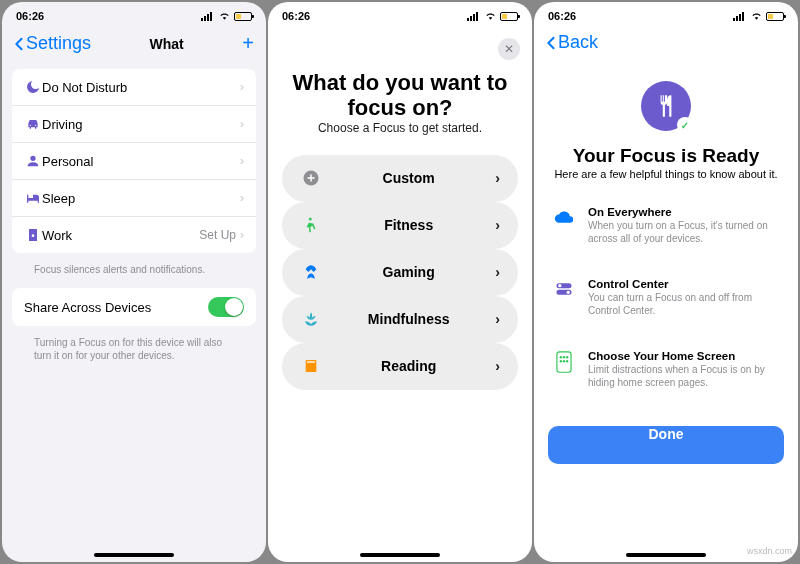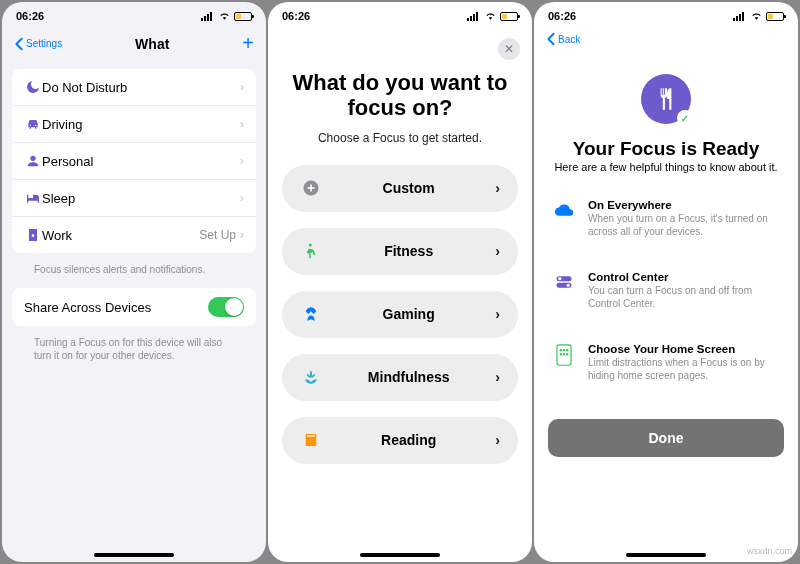--- a/index.html
+++ b/index.html
@@ -10,62 +10,62 @@
 .p1 .status, .p2 .status, .p3 .status { background:transparent; }
 .status-icons { display:flex; align-items:center; gap:3px; }
 .sig { width:14px; height:9px; position:relative; }
 .sig::before { content:""; position:absolute; left:0; bottom:0; width:2px; height:3px; background:#000; box-shadow:3px 0 0 0 #000, 3px -2px 0 0 #000, 6px 0 0 0 #000, 6px -2px 0 0 #000, 6px -4px 0 0 #000, 9px 0 0 0 #000, 9px -2px 0 0 #000, 9px -4px 0 0 #000, 9px -6px 0 0 #000; }
 .bat { width:18px; height:9px; border:1px solid #000; border-radius:2px; position:relative; }
 .bat::after { content:""; position:absolute; right:-3px; top:2px; width:2px; height:3px; background:#000; border-radius:0 1px 1px 0; }
 .bat-fill { position:absolute; left:1px; top:1px; bottom:1px; width:30%; background:#f7c948; }
 
 
 .nav1 { display:flex; align-items:center; justify-content:space-between; padding:6px 12px 8px; }
-.back { color:#007aff; font-size:10px; display:flex; align-items:center; gap:2px; }
+.back { color:#007aff; font-size:18px; display:flex; align-items:center; gap:2px; }
 .nav1 .title { font-size:14px; font-weight:600; }
 .plus { color:#007aff; font-size:20px; font-weight:300; }
 .list { margin:6px 10px; background:#fff; border-radius:8px; overflow:hidden; }
 .row { display:flex; align-items:center; padding:9px 12px; border-bottom:1px solid #e5e5ea; font-size:13px; }
 .row:last-child { border-bottom:none; }
 .row .icon { width:18px; height:18px; display:flex; align-items:center; justify-content:center; color:#6b5bcd; }
 .row .spacer { flex:1; }
 .row .trailing { color:#8e8e93; font-size:12px; }
 .chev { color:#c7c7cc; font-size:12px; margin-left:4px; }
 .caption { font-size:10px; color:#8e8e93; padding:4px 32px 6px; line-height:1.3; }
 .toggle-row { margin:6px 10px; background:#fff; border-radius:8px; display:flex; align-items:center; padding:9px 12px; font-size:13px; }
 .switch { width:36px; height:20px; background:#34c759; border-radius:10px; position:relative; }
 .switch::after { content:""; position:absolute; right:1px; top:1px; width:18px; height:18px; background:#fff; border-radius:50%; box-shadow:0 1px 2px rgba(0,0,0,.3); }
 .home-ind { position:absolute; bottom:5px; left:50%; transform:translateX(-50%); width:80px; height:4px; background:#000; border-radius:2px; }
 
 
 .close-x { position:absolute; top:36px; right:12px; width:22px; height:22px; background:#e5e5ea; border-radius:50%; display:flex; align-items:center; justify-content:center; color:#7c7c80; font-size:12px; }
 .h2 { text-align:center; padding:44px 20px 6px; }
 .h2-title { font-size:22px; font-weight:700; line-height:1.15; }
-.h2-sub { font-size:12px; color:#1c1c1e; margin-top:10px; }
-.opts { padding:14px 14px 0; display:flex; flex-direction:column; gap:16px; }
+.h2-sub { font-size:12px; color:#1c1c1e; }
+.opts { padding:14px 14px 0; display:flex; flex-direction:column; gap:0; }
 .opt { background:#ededee; border-radius:26px; height:47px; display:flex; align-items:center; padding:0 18px; font-size:14px; font-weight:600; }
 .opt .oi { width:22px; display:flex; align-items:center; justify-content:center; }
 .opt .ot { flex:1; text-align:center; }
 .opt .oc { color:#1c1c1e; font-size:14px; font-weight:700; }
 
 
 .nav3 { padding:6px 12px 0; }
 .hero { text-align:center; padding:10px 20px 0; }
 .hero-badge { width:50px; height:50px; background:#6b5bcd; border-radius:50%; margin:18px auto 0; display:flex; align-items:center; justify-content:center; position:relative; }
 .hero-badge svg { width:26px; height:26px; }
 .check { position:absolute; right:-2px; bottom:-2px; width:16px; height:16px; background:#fff; border-radius:50%; display:flex; align-items:center; justify-content:center; color:#34c759; font-size:10px; font-weight:700; }
 .hero-title { font-size:19px; font-weight:700; margin-top:14px; }
 .hero-sub { font-size:11px; line-height:1.35; }
 .features { padding:24px 18px 0; display:flex; flex-direction:column; gap:32px; }
 .feat { display:flex; gap:12px; }
 .feat .fi { width:24px; display:flex; align-items:flex-start; justify-content:center; padding-top:1px; }
 .feat .ft { flex:1; }
 .feat .f1 { font-size:11.5px; font-weight:600; }
 .feat .f2 { font-size:10px; color:#8e8e93; line-height:1.35; margin-top:1px; }
-.done-btn { margin:36px 14px 0; background:#737373; color:#fff; border-radius:10px; height:38px; display:flex; align-items:center; justify-content:center; font-size:14px; font-weight:600; }
+.done-btn { margin:36px 14px 0; background:#3b82f6; color:#fff; border-radius:10px; height:38px; display:flex; justify-content:center; font-size:14px; font-weight:600; }
 
 .watermark { position:absolute; bottom:8px; right:8px; font-size:9px; color:#bbb; }
 </style>
 </head>
 <body>
 
 <div class="phone p1">
   <div class="status">
     <span>06:26</span>
     <div class="status-icons">

